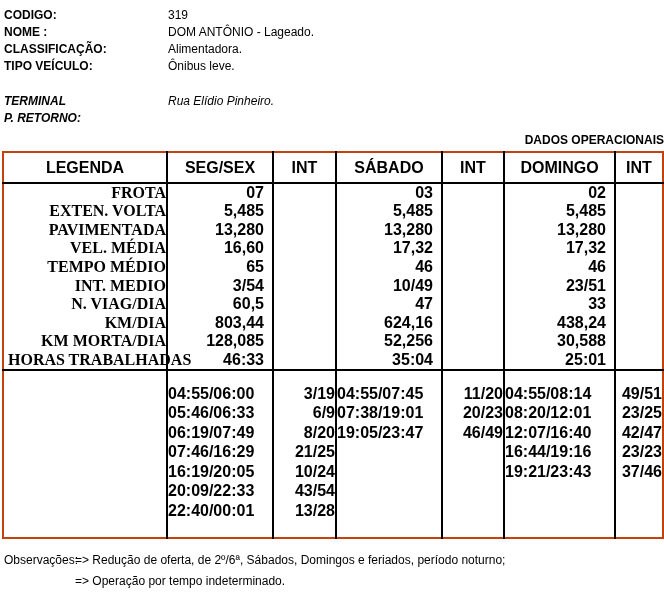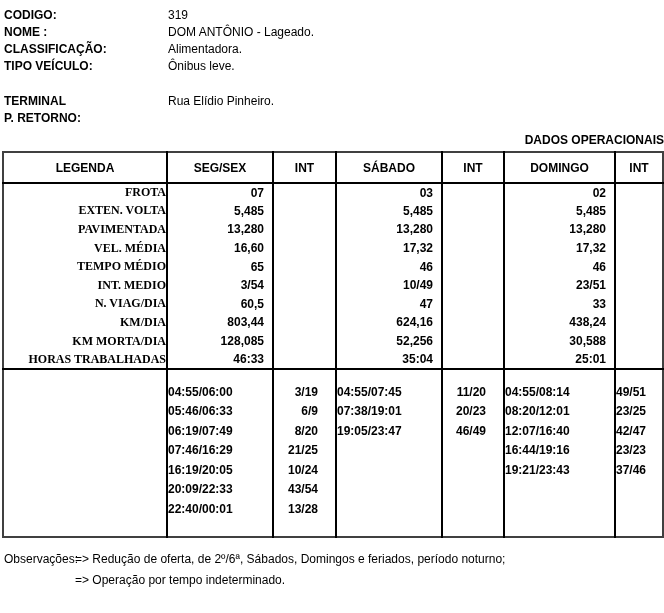--- a/index.html
+++ b/index.html
@@ -10,41 +10,41 @@
     color: #000000;
     font-family: "Liberation Sans", sans-serif;
     font-size: 12px;
     overflow: hidden;
   }
   .page { width: 664px; height: 613px; }
 
   
   .info-section { padding: 7px 0 0 4px; }
   .info-group { }
-  .info-group.second { margin-top: 18px; }
+  .info-group.second { margin-top: 18px; font-style: italic; }
   .info-row { display: flex; line-height: 17px; }
   .info-label { width: 164px; flex-shrink: 0; font-weight: bold; }
   .info-value { font-weight: normal; }
 
   
   .section-title {
     text-align: right;
     font-weight: bold;
     margin-top: 6px;
     line-height: 15px;
   }
 
   
   table.operational {
     border-collapse: collapse;
     table-layout: fixed;
     width: 660px;
     margin: 3px 0 0 2px;
-    border: 2px solid #404040;
-    font-size: 12px;
+    border: 2px solid #c2410c;
+    font-size: 16px;
     font-weight: bold;
   }
   table.operational th,
   table.operational td { padding: 0; }
   table.operational th + th,
   table.operational td + td { border-left: 2px solid #000; }
 
   thead th {
     height: 31px;
     border-bottom: 2px solid #000;
@@ -62,21 +62,21 @@
   tbody.stats td.num { text-align: right; padding-right: 8px; }
 
   tbody.schedule { border-top: 2px solid #000; }
   tbody.schedule td {
     vertical-align: top;
     padding-top: 13px;
     height: 168px;
   }
   .sched-line { line-height: 19.5px; white-space: nowrap; }
   td.time-col .sched-line { }
-  td.int-col .sched-line  { text-align: right; padding-right: 17px; }
+  td.int-col .sched-line  { text-align: right; }
 
   
   .observations {
     display: flex;
     margin: 11px 0 0 4px;
     line-height: 21px;
     font-weight: normal;
   }
   .obs-label { width: 71px; flex-shrink: 0; }
   .obs-lines { }

